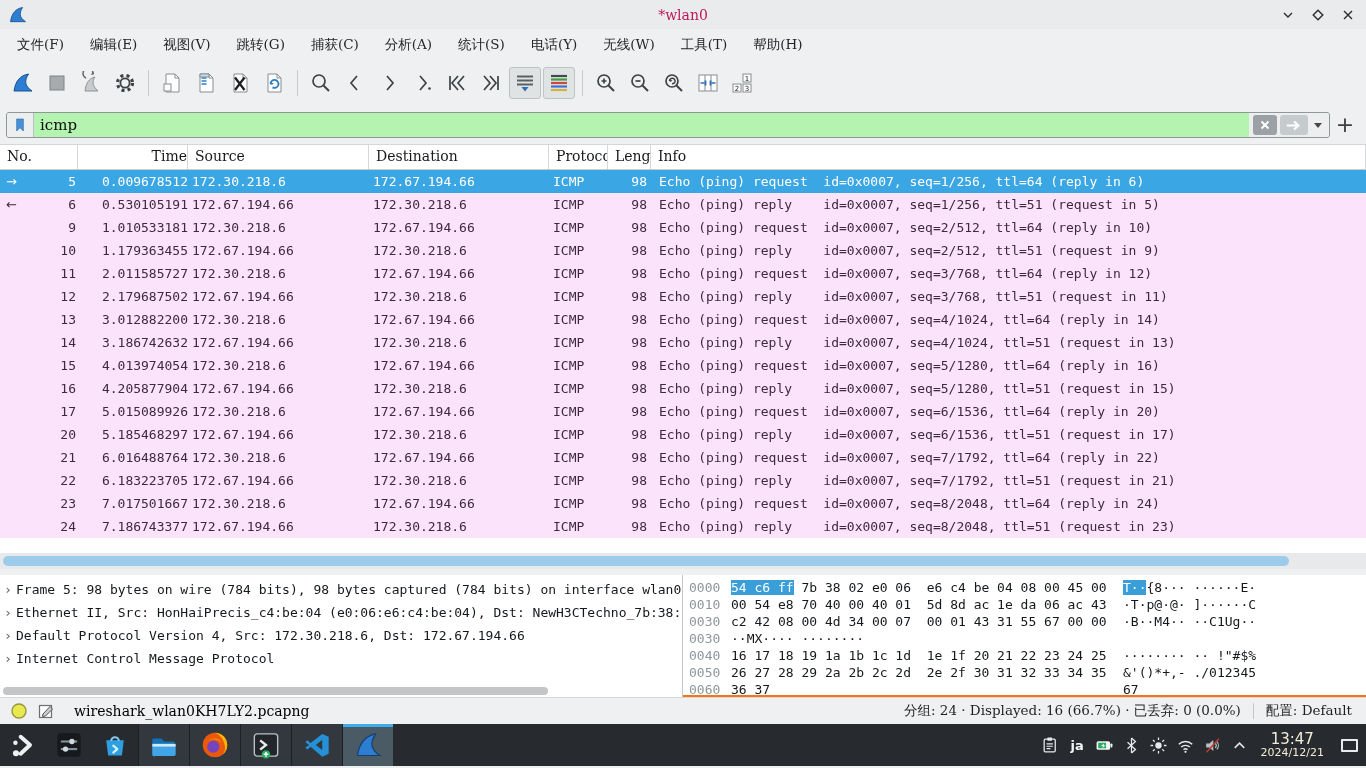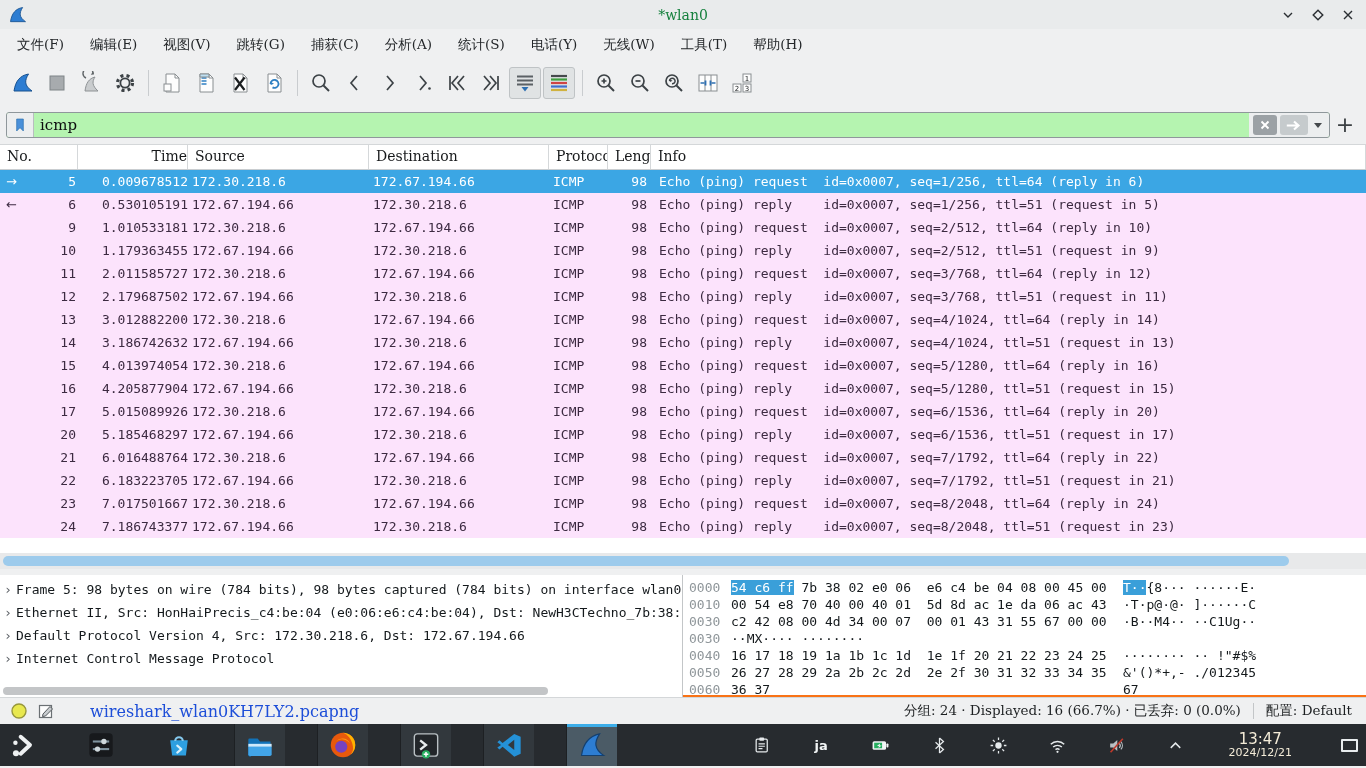--- a/index.html
+++ b/index.html
@@ -3,21 +3,21 @@
 <meta charset="utf-8">
 <style>
   * { box-sizing: border-box; margin: 0; padding: 0; }
   html,body { width:1366px; height:768px; overflow:hidden; }
   body { font-family:"DejaVu Serif","Liberation Serif",serif; background:#eff0f1; color:#232629; }
   #screen { width:1366px; height:768px; display:flex; flex-direction:column; }
 
   
   .titlebar { height:29px; background:#e9ebec; display:flex; align-items:center; position:relative; flex:0 0 auto; }
   .titlebar .win-icon { width:20px; height:20px; margin-left:8px; }
-  .titlebar .title { position:absolute; left:0; right:0; text-align:center; font-size:14px; color:#15803d; }
+  .titlebar .title { position:absolute; left:0; right:0; text-align:center; font-size:14px; color:#be185d; }
   .win-controls { position:absolute; right:10px; top:0; height:29px; display:flex; align-items:center; gap:14px; }
   .win-btn { width:16px; height:16px; display:flex; align-items:center; justify-content:center; cursor:default; }
 
   
   .menubar { height:30px; background:#eff0f1; display:flex; align-items:center; padding-left:4px; flex:0 0 auto; }
   .menu-item { padding:0 13px; font-size:13.5px; line-height:30px; color:#232629; white-space:nowrap; }
 
   
   .toolbar { height:47px; background:#eff0f1; display:flex; align-items:center; padding-left:6px; flex:0 0 auto; }
   .tb-btn { width:32px; height:32px; display:flex; align-items:center; justify-content:center; border:1px solid transparent; border-radius:3px; margin:0 1px; }
@@ -69,28 +69,28 @@
   .hex-pane { flex:1; padding:4px 0 0 6px; border-bottom:2px solid #f97316; overflow:hidden; }
   .hexrow { height:17px; line-height:17px; font-size:13px; white-space:pre; display:flex; }
   .hex-off { width:42px; color:#8f969a; flex:0 0 auto; }
   .hex-bytes { width:392px; color:#14191c; flex:0 0 auto; }
   .hex-ascii { color:#14191c; }
   .hl { background:#3a9fd9; color:#fff; }
 
   
   .statusbar { height:27px; background:#eff0f1; border-top:1px solid #d4d7d9; display:flex; align-items:center; padding:0 10px; font-size:13.5px; flex:0 0 auto; }
   .sb-icon { width:18px; height:18px; margin-right:9px; display:flex; align-items:center; justify-content:center; }
-  .sb-file { margin-left:26px; font-size:16px; color:#1d4ed8; }
+  .sb-file { margin-left:10px; font-size:14px; color:#000000; }
   .sb-spacer { flex:1; }
   .sb-stats { color:#1d2022; }
   .sb-sep { width:1px; height:16px; background:#c3c6c8; margin:0 12px; }
   .sb-profile { color:#1d2022; margin-right:4px; }
 
   
-  .taskbar { height:42px; background:#272b2f; display:flex; align-items:stretch; flex:0 0 auto; font-family:"DejaVu Sans",sans-serif;gap:32px; }
+  .taskbar { height:42px; background:#272b2f; display:flex; align-items:stretch; flex:0 0 auto; font-family:"DejaVu Sans",sans-serif; }
   .tk-btn { width:46px; display:flex; align-items:center; justify-content:center; }
   .tk-btn svg { width:28px; height:28px; }
   .tk-app { width:51px; display:flex; align-items:center; justify-content:center; background:#32383d; border-left:1px solid #1d2023; }
   .tk-app:last-of-type { border-right:1px solid #1d2023; }
   .tk-app svg { width:28px; height:28px; }
   .tk-app.active { background:#4b5b66; box-shadow:inset 0 3px 0 #3daee9; }
   .tk-spacer { flex:1; }
   .tray-icon { width:27px; display:flex; align-items:center; justify-content:center; }
   .tray-icon svg { width:19px; height:19px; }
   .tray-ime { color:#f2f5f6; font-size:13px; font-weight:bold; width:27px; text-align:center; align-self:center; }

